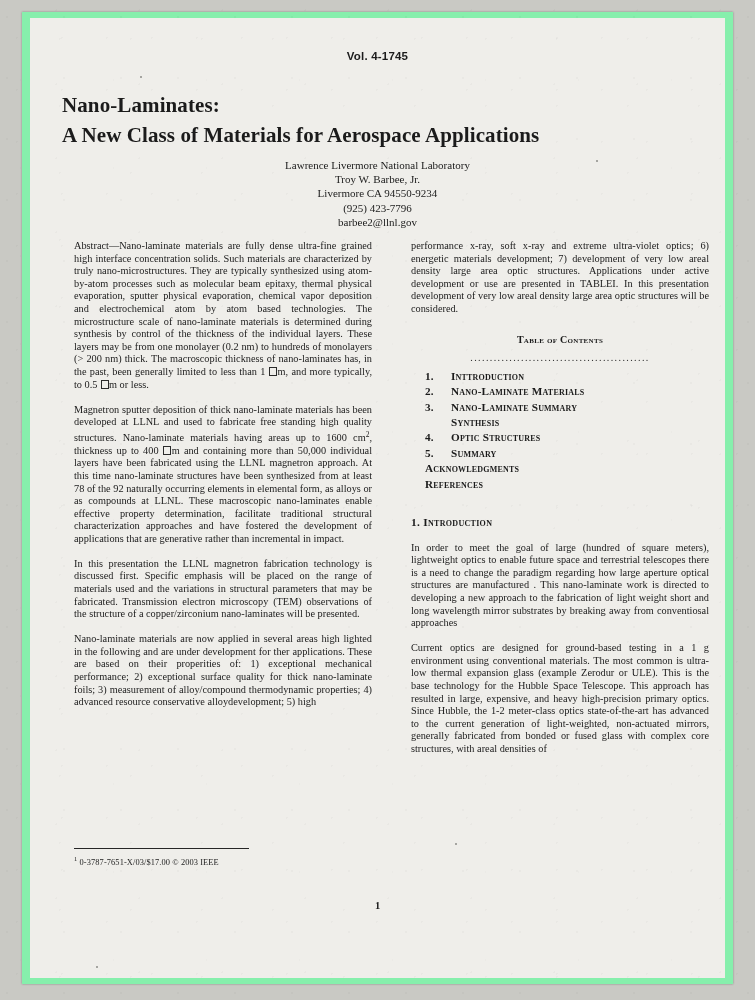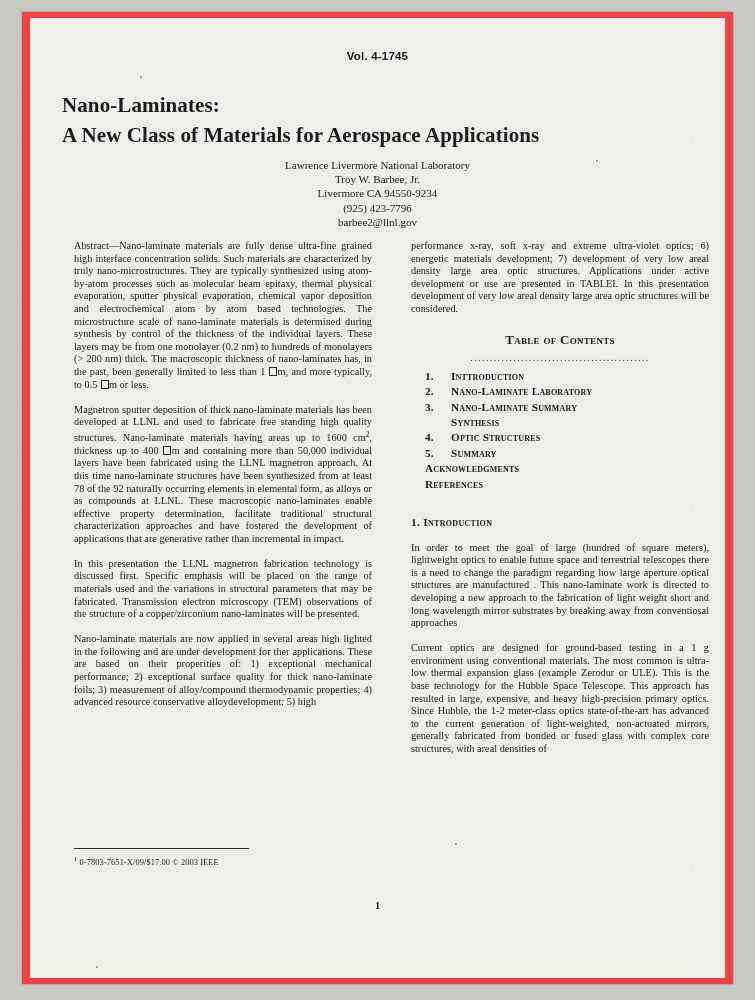--- a/index.html
+++ b/index.html
@@ -21,21 +21,21 @@
     overflow: hidden;
   }
 
   
   #sheet {
     position: absolute;
     left: 22px;
     top: 12px;
     width: 711px;
     height: 972px;
-    background: #ef4444;
+    background: #86efac;
     box-shadow: 0 0 2px rgba(0,0,0,0.35);
   }
 
   
   #sheet:before {
     content: "";
     position: absolute;
     left: 8px; top: 6px; right: 8px; bottom: 6px;
     background: #efeeea;
   }
@@ -120,21 +120,21 @@
   }
 
   
   .toc {
     margin: 18px 0 0 0;
   }
   .toc-title {
     text-align: center;
     font-variant: small-caps;
     font-weight: bold;
-    font-size: 13px;
+    font-size: 10px;
     letter-spacing: 0.3px;
     margin-bottom: 6px;
   }
   .toc-dots {
     text-align: center;
     font-size: 10px;
     letter-spacing: 1.4px;
     margin-bottom: 4px;
     color: #2b2b2b;
     overflow: hidden;
@@ -264,21 +264,21 @@
         <div class="toc">
           <div class="toc-title">Table of Contents</div>
           <div class="toc-dots">..............................................</div>
           <ul class="toc-list">
             <li class="toc-item">
               <span class="toc-num">1.</span>
               <span>Inttroduction</span>
             </li>
             <li class="toc-item">
               <span class="toc-num">2.</span>
-              <span>Nano-Laminate Laboratory</span>
+              <span>Nano-Laminate Materials</span>
             </li>
             <li class="toc-item">
               <span class="toc-num">3.</span>
               <span>Nano-Laminate Summary</span>
             </li>
             <li class="toc-item cont">
               <span class="toc-num"></span>
               <span>Synthesis</span>
             </li>
             <li class="toc-item">
@@ -299,21 +299,21 @@
         </div>
 
         <div class="section-head">1. Introduction</div>
 
         <p class="para">In order to meet the goal of large (hundred of square meters), lightweight optics to enable future space and terrestrial telescopes there is a need to change the paradigm regarding how large aperture optical structures are manufactured .  This nano-laminate work is directed to developing a new approach to the fabrication of light weight short and long wavelength mirror substrates by breaking away from conventiosal approaches</p>
 
         <p class="para tight">Current optics are designed for ground-based testing in a 1 g environment using conventional materials.  The most common is ultra-low thermal expansion glass (example Zerodur or ULE). This is the base technology for the Hubble Space Telescope. This approach has resulted in large, expensive, and heavy high-precision primary optics.  Since Hubble, the 1-2 meter-class optics state-of-the-art has advanced to the current generation of light-weighted, non-actuated mirrors, generally fabricated from bonded or fused glass with complex core structures, with areal densities of</p>
       </div>
 
       <div class="footrule"></div>
-      <div class="footnote"><span class="fn-mark">1</span> <span>0-7803-7651-X/09/$17.00 © 2003 IEEE</span></div>
+      <div class="footnote"><span class="fn-mark">1</span> <span>0-3787-7651-X/03/$17.00 © 2003 IEEE</span></div>
 
       <div class="page-number">1</div>
 
     </div>
   </div>
 
   <div id="grain"></div>
   <div class="speck" style="left:140px; top:76px; width:2px; height:2px;"></div>
   <div class="speck" style="left:596px; top:160px; width:2px; height:2px;"></div>
   <div class="speck" style="left:455px; top:843px; width:2px; height:2px;"></div>

